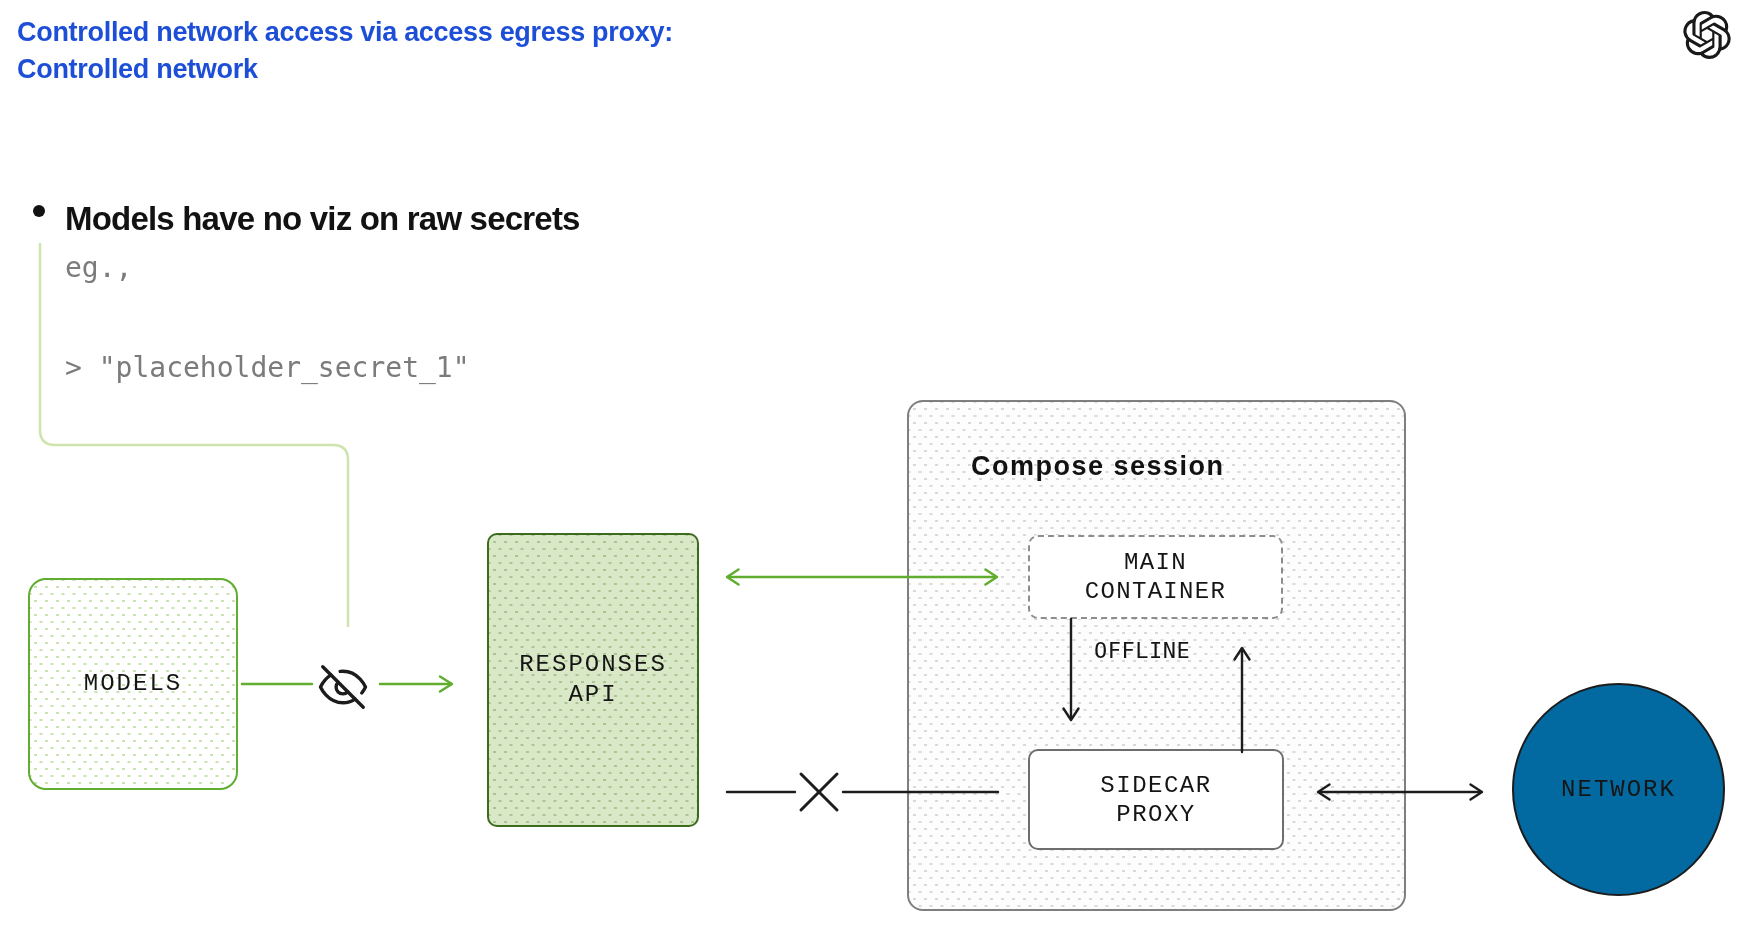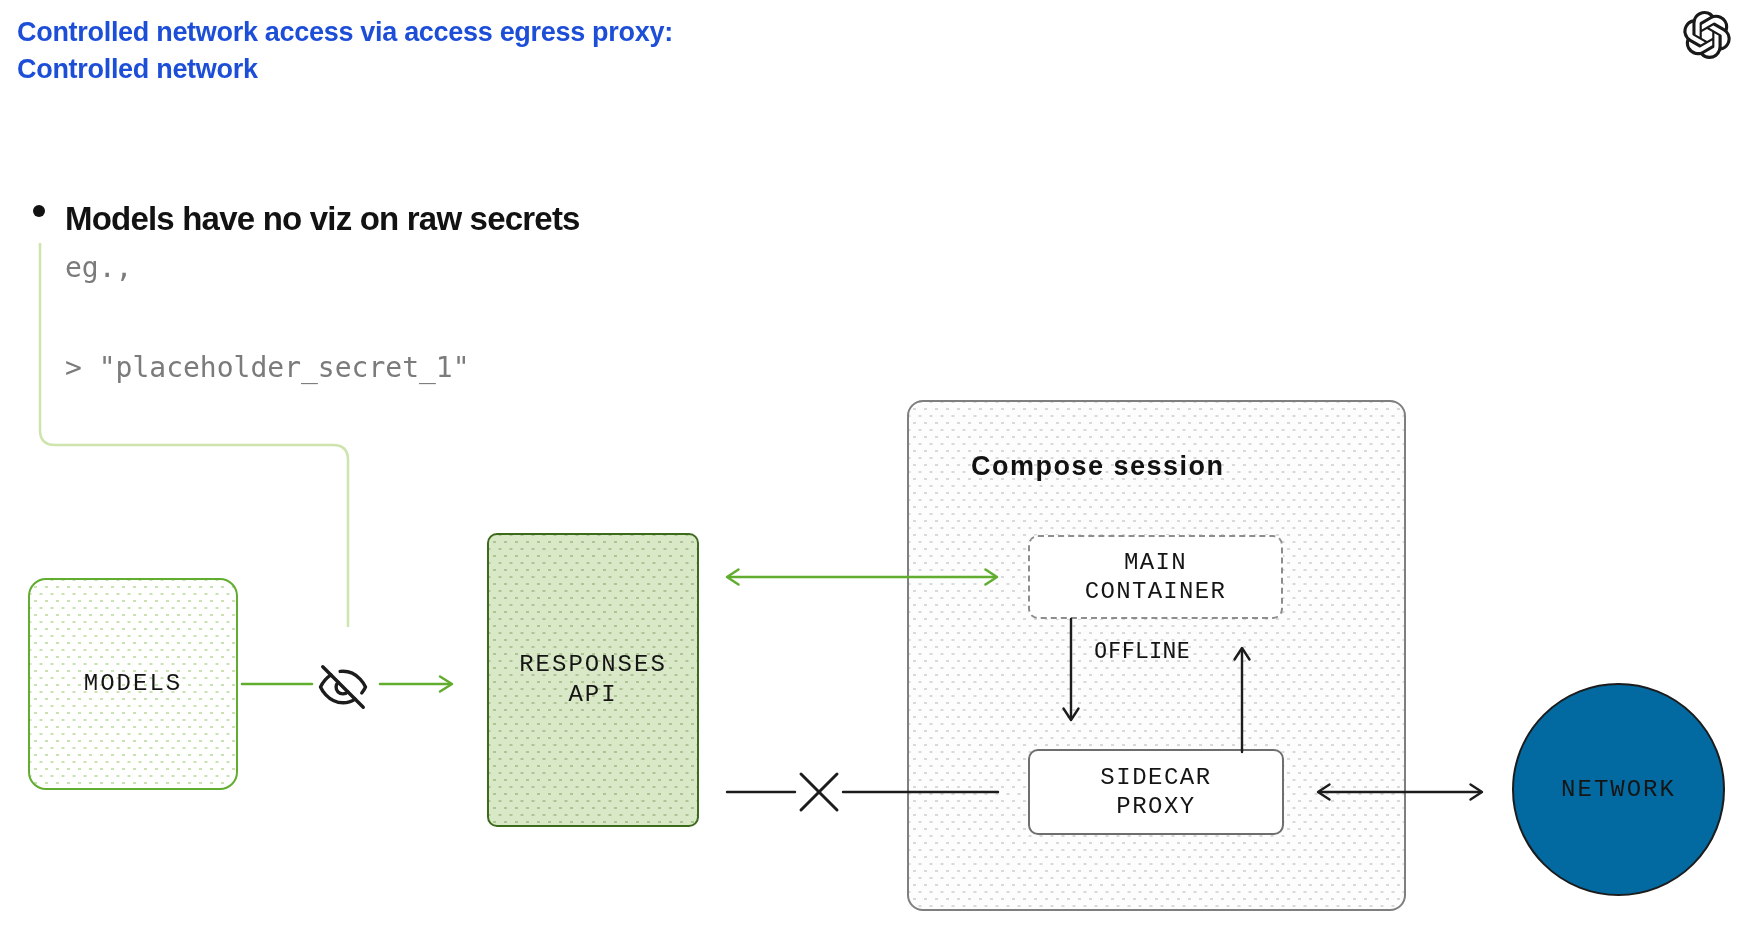--- a/index.html
+++ b/index.html
@@ -61,21 +61,21 @@
                      radial-gradient(circle,var(--gray_dot) 1.2px,transparent 1.3px);
     background-size:11px 14px;background-position:0 0,5.5px 7px;
   }
   .models-box{left:28px;top:578px;width:210px;height:212px;border:2.5px solid var(--green_accent);border-radius:18px;}
   .responses-box{left:487px;top:533px;width:212px;height:294px;border:2.5px solid var(--green_dark_border);border-radius:10px;}
   .compose-box{left:907px;top:400px;width:495px;height:507px;border:2px solid var(--gray_border);border-radius:16px;}
   .compose-title{left:971px;top:451px;font-size:27px;font-weight:bold;letter-spacing:1.5px;color:#121212;white-space:pre;}
   .main-container-box{left:1028px;top:535px;width:255px;height:84px;background:#ffffff;border:2px dashed var(--gray_dashed);border-radius:10px;}
   .main-container-box .mono-label{line-height:29px;letter-spacing:1.3px;}
   .offline{left:1094px;top:638px;width:124px;font-family:"DejaVu Sans Mono",monospace;font-size:22px;letter-spacing:0.5px;color:#151515;white-space:pre;}
-  .sidecar-box{left:1028px;top:749px;width:256px;height:86px;background:#ffffff;border:2px solid #6e6e6e;border-radius:10px;}
+  .sidecar-box{left:1028px;top:749px;width:256px;height:101px;background:#ffffff;border:2px solid #6e6e6e;border-radius:10px;}
   .sidecar-box .mono-label{line-height:29px;letter-spacing:1.5px;}
   .network-circle{left:1512px;top:683px;width:213px;height:213px;background:#0369a1;border:2.5px solid var(--ink);border-radius:50%;}
   .eye-icon{left:316px;top:660px;width:54px;height:54px;}
   
   .overlay{left:0;top:0;pointer-events:none;}
   .stroke-lightgreen{stroke:var(--green_light_line);stroke-width:2.5;fill:none;}
   .stroke-green{stroke:var(--green_accent);stroke-width:2.5;fill:none;stroke-linecap:round;stroke-linejoin:round;}
   .stroke-ink{stroke:var(--ink);stroke-width:2.4;fill:none;stroke-linecap:round;stroke-linejoin:round;}
   .stroke-x{stroke:var(--ink);stroke-width:3;fill:none;stroke-linecap:round;}
 </style>

